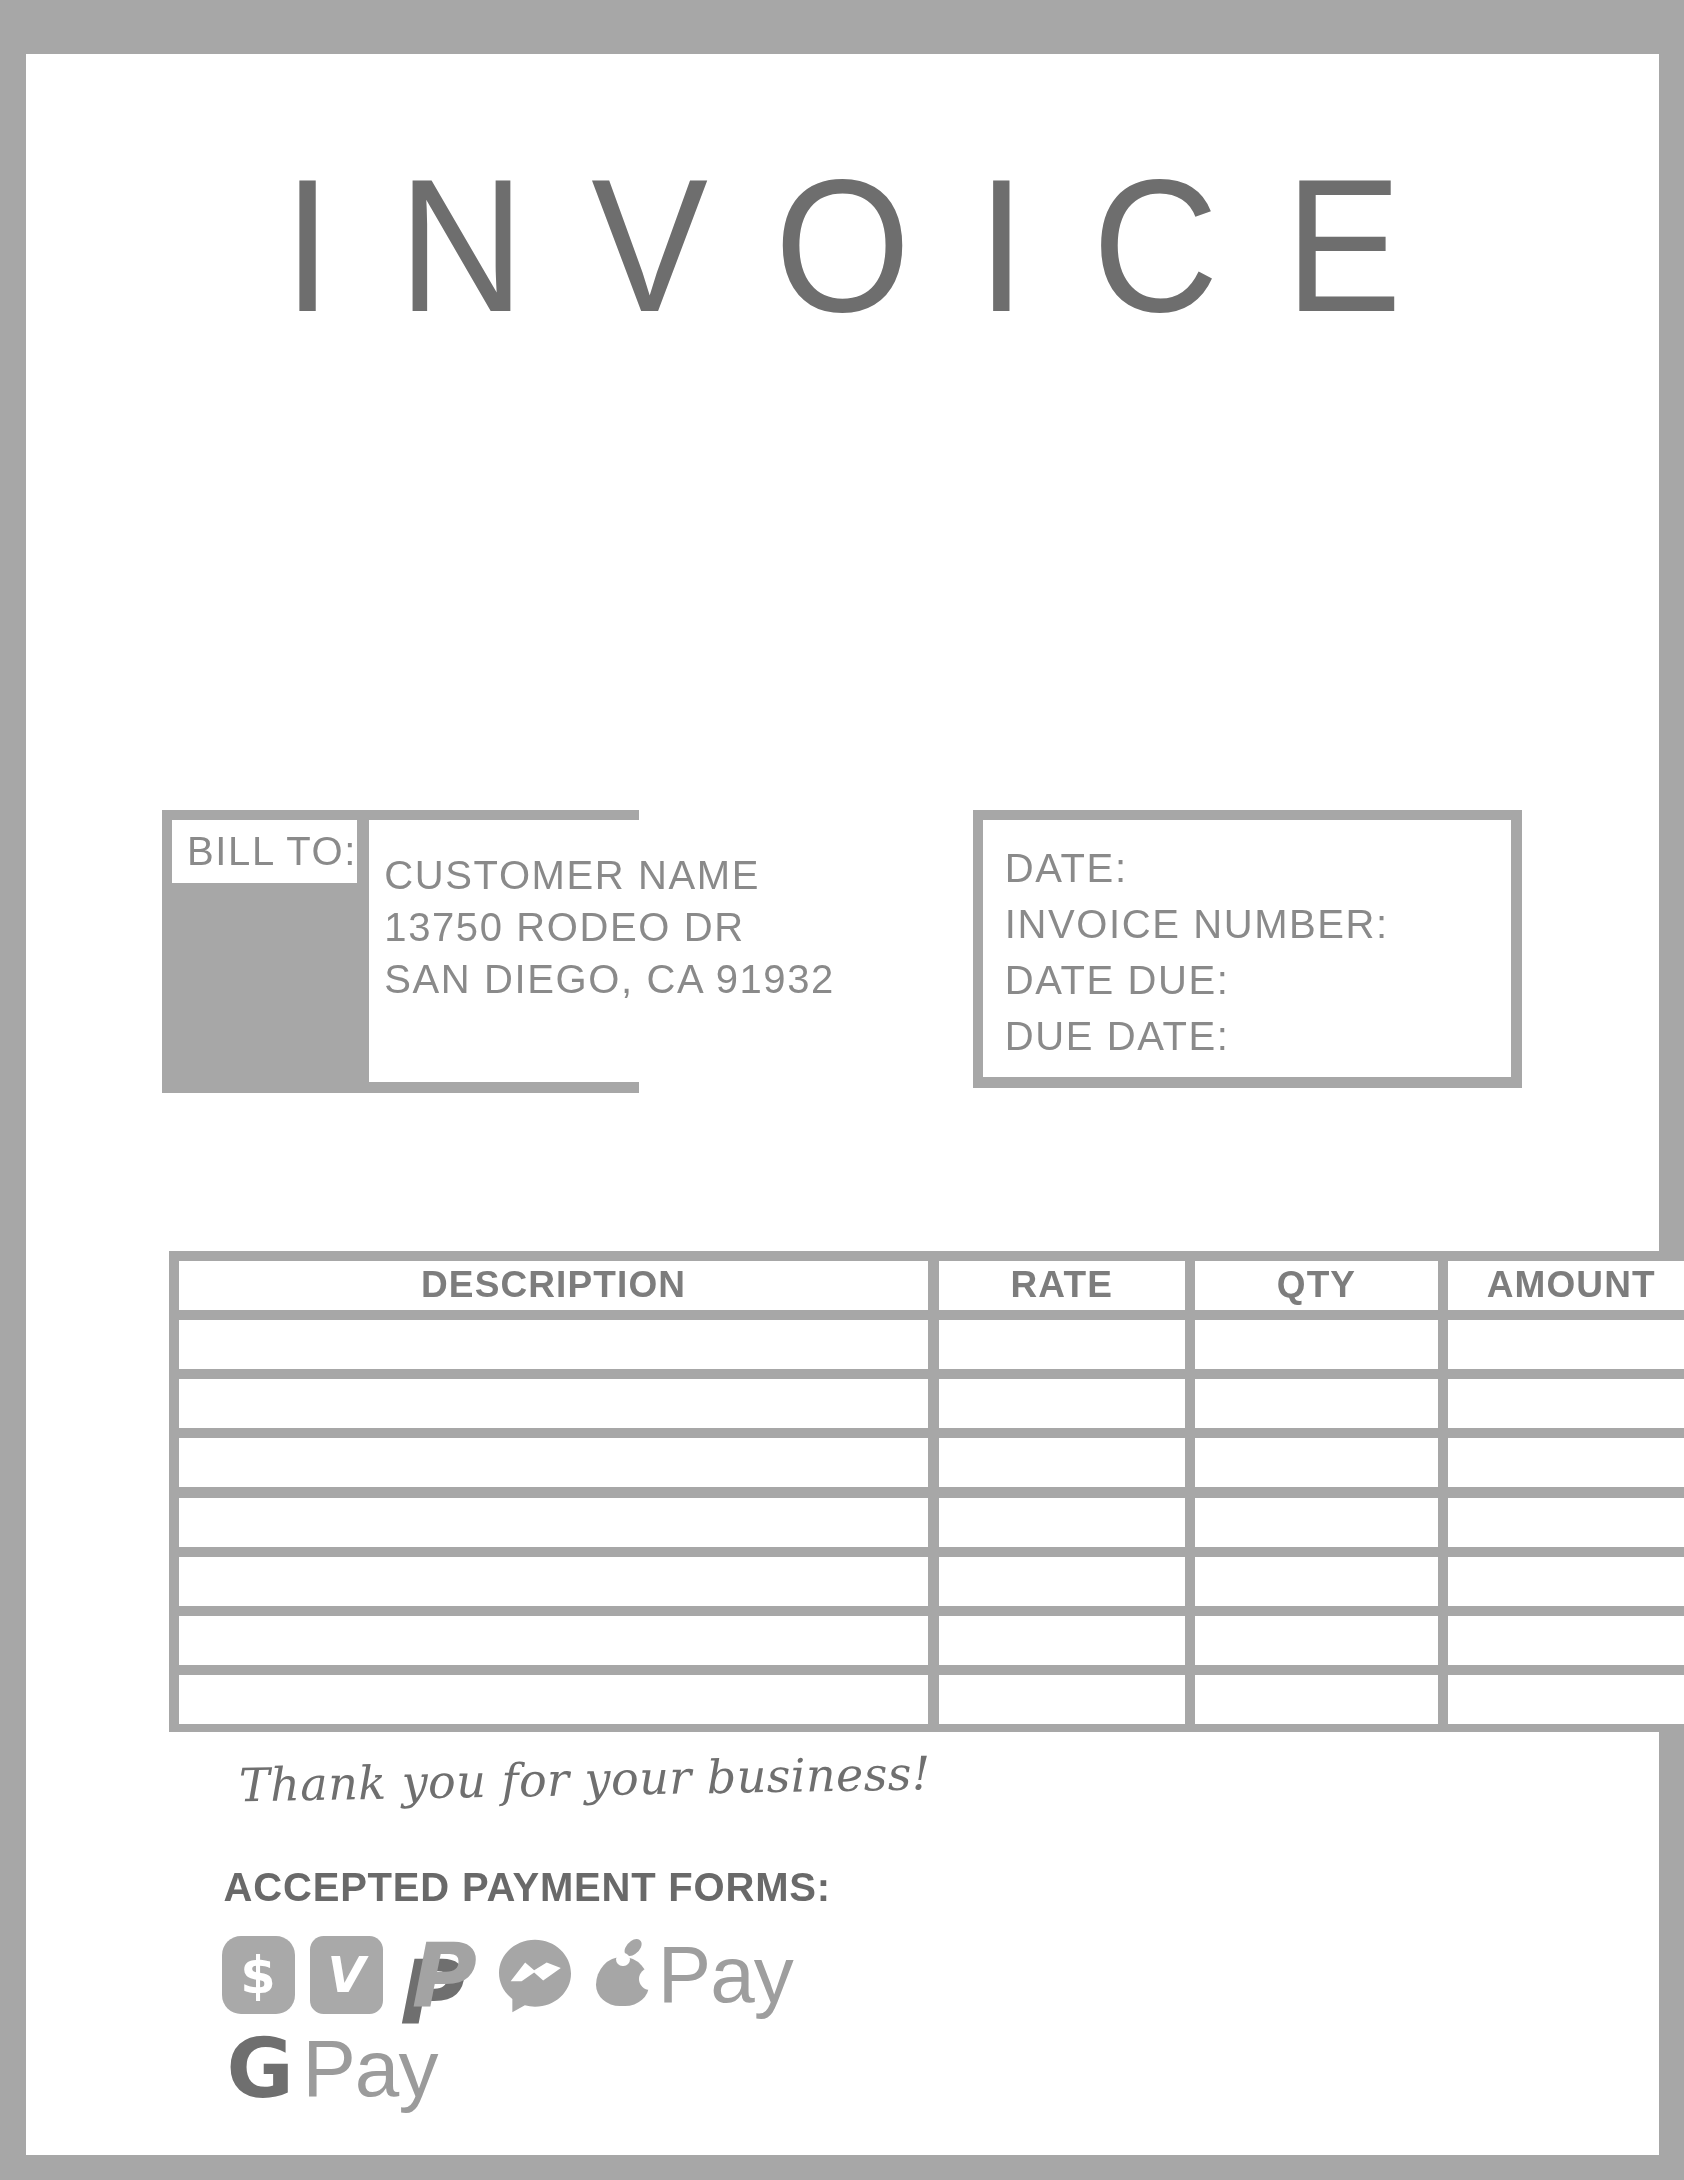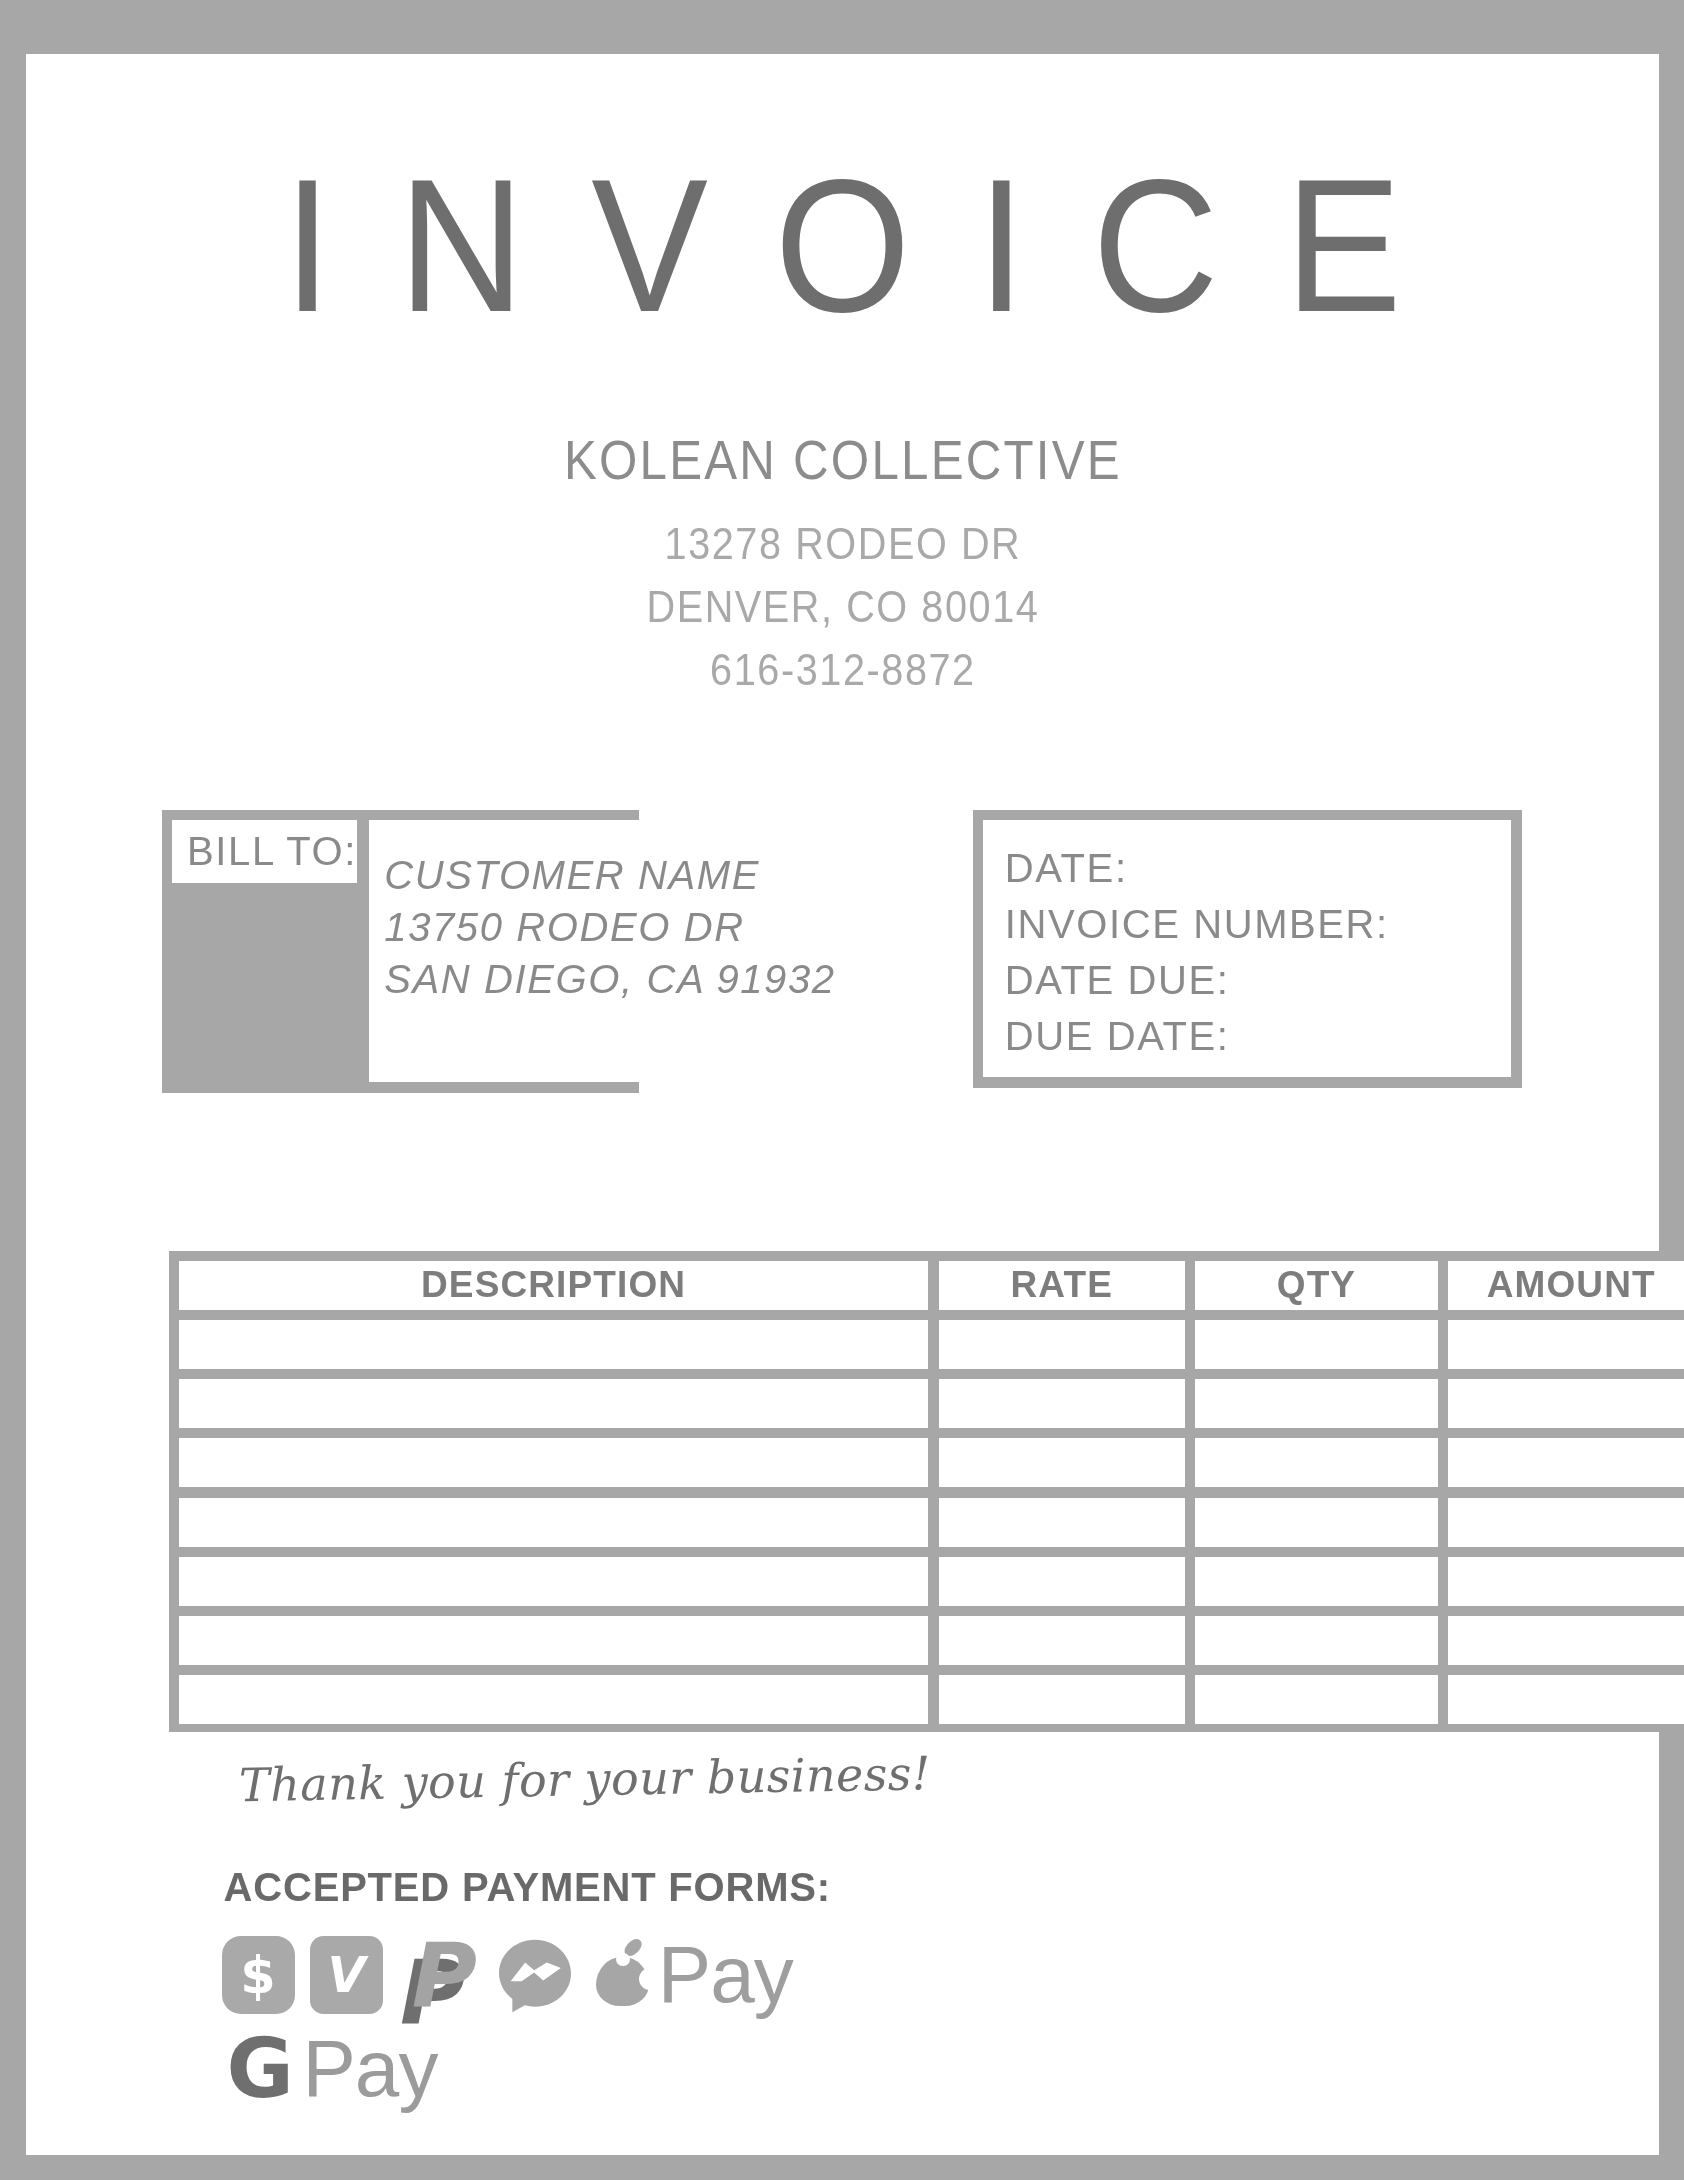--- a/index.html
+++ b/index.html
@@ -41,21 +41,21 @@
   
   .gbox{ position:absolute; background:#a7a7a7; padding:10.2px; display:flex; gap:12px; }
   .gbox .cell{ background:#ffffff; }
   .billto{ left:136px; top:756px; width:477px; height:283px; }
   .billto-head{ height:63px; display:flex; align-items:center; padding-left:15.3px; }
   .billto-body{ flex:1; padding:29px 15.3px 0 15.3px; }
   .label-txt{
     font-size:40px; font-weight:300; letter-spacing:0.04em; color:#8a8a8a;
     white-space:nowrap;
   }
-  .billto-body .label-txt{ line-height:52px;font-style:italic; }
+  .billto-body .label-txt{ line-height:52px; }
   .details{ left:947px; top:756px; width:549px; height:278px; }
   .details .cell{ flex:1; padding:20.4px 0 0 22px; }
   .details .label-txt{ line-height:56px; }
   
   .items{
     position:absolute; left:143px; top:1197px; width:1536px; height:481px;
     background:#a7a7a7;
     display:grid;
     grid-template-columns:797fr 262fr 258fr 262fr;
     grid-template-rows:49px repeat(7, 49px);
@@ -139,28 +139,20 @@
   .gpay .pay-txt{ color:#9b9b9b; }
 </style>
 </head>
 <body>
 
 <div class="page">
   <div class="sheet">
 
     <div class="title">INVOICE</div>
 
-    <div class="company">
-      <div class="company-name">KOLEAN COLLECTIVE</div>
-      <div class="company-addr">
-        <div>13278 RODEO DR</div>
-        <div>DENVER, CO 80014</div>
-        <div>616-312-8872</div>
-      </div>
-    </div>
 
     <div class="gbox billto">
       <div class="cell billto-head">
         <span class="label-txt">BILL TO:</span>
       </div>
       <div class="cell billto-body">
         <div class="label-txt">CUSTOMER NAME</div>
         <div class="label-txt">13750 RODEO DR</div>
         <div class="label-txt">SAN DIEGO, CA 91932</div>
       </div>

